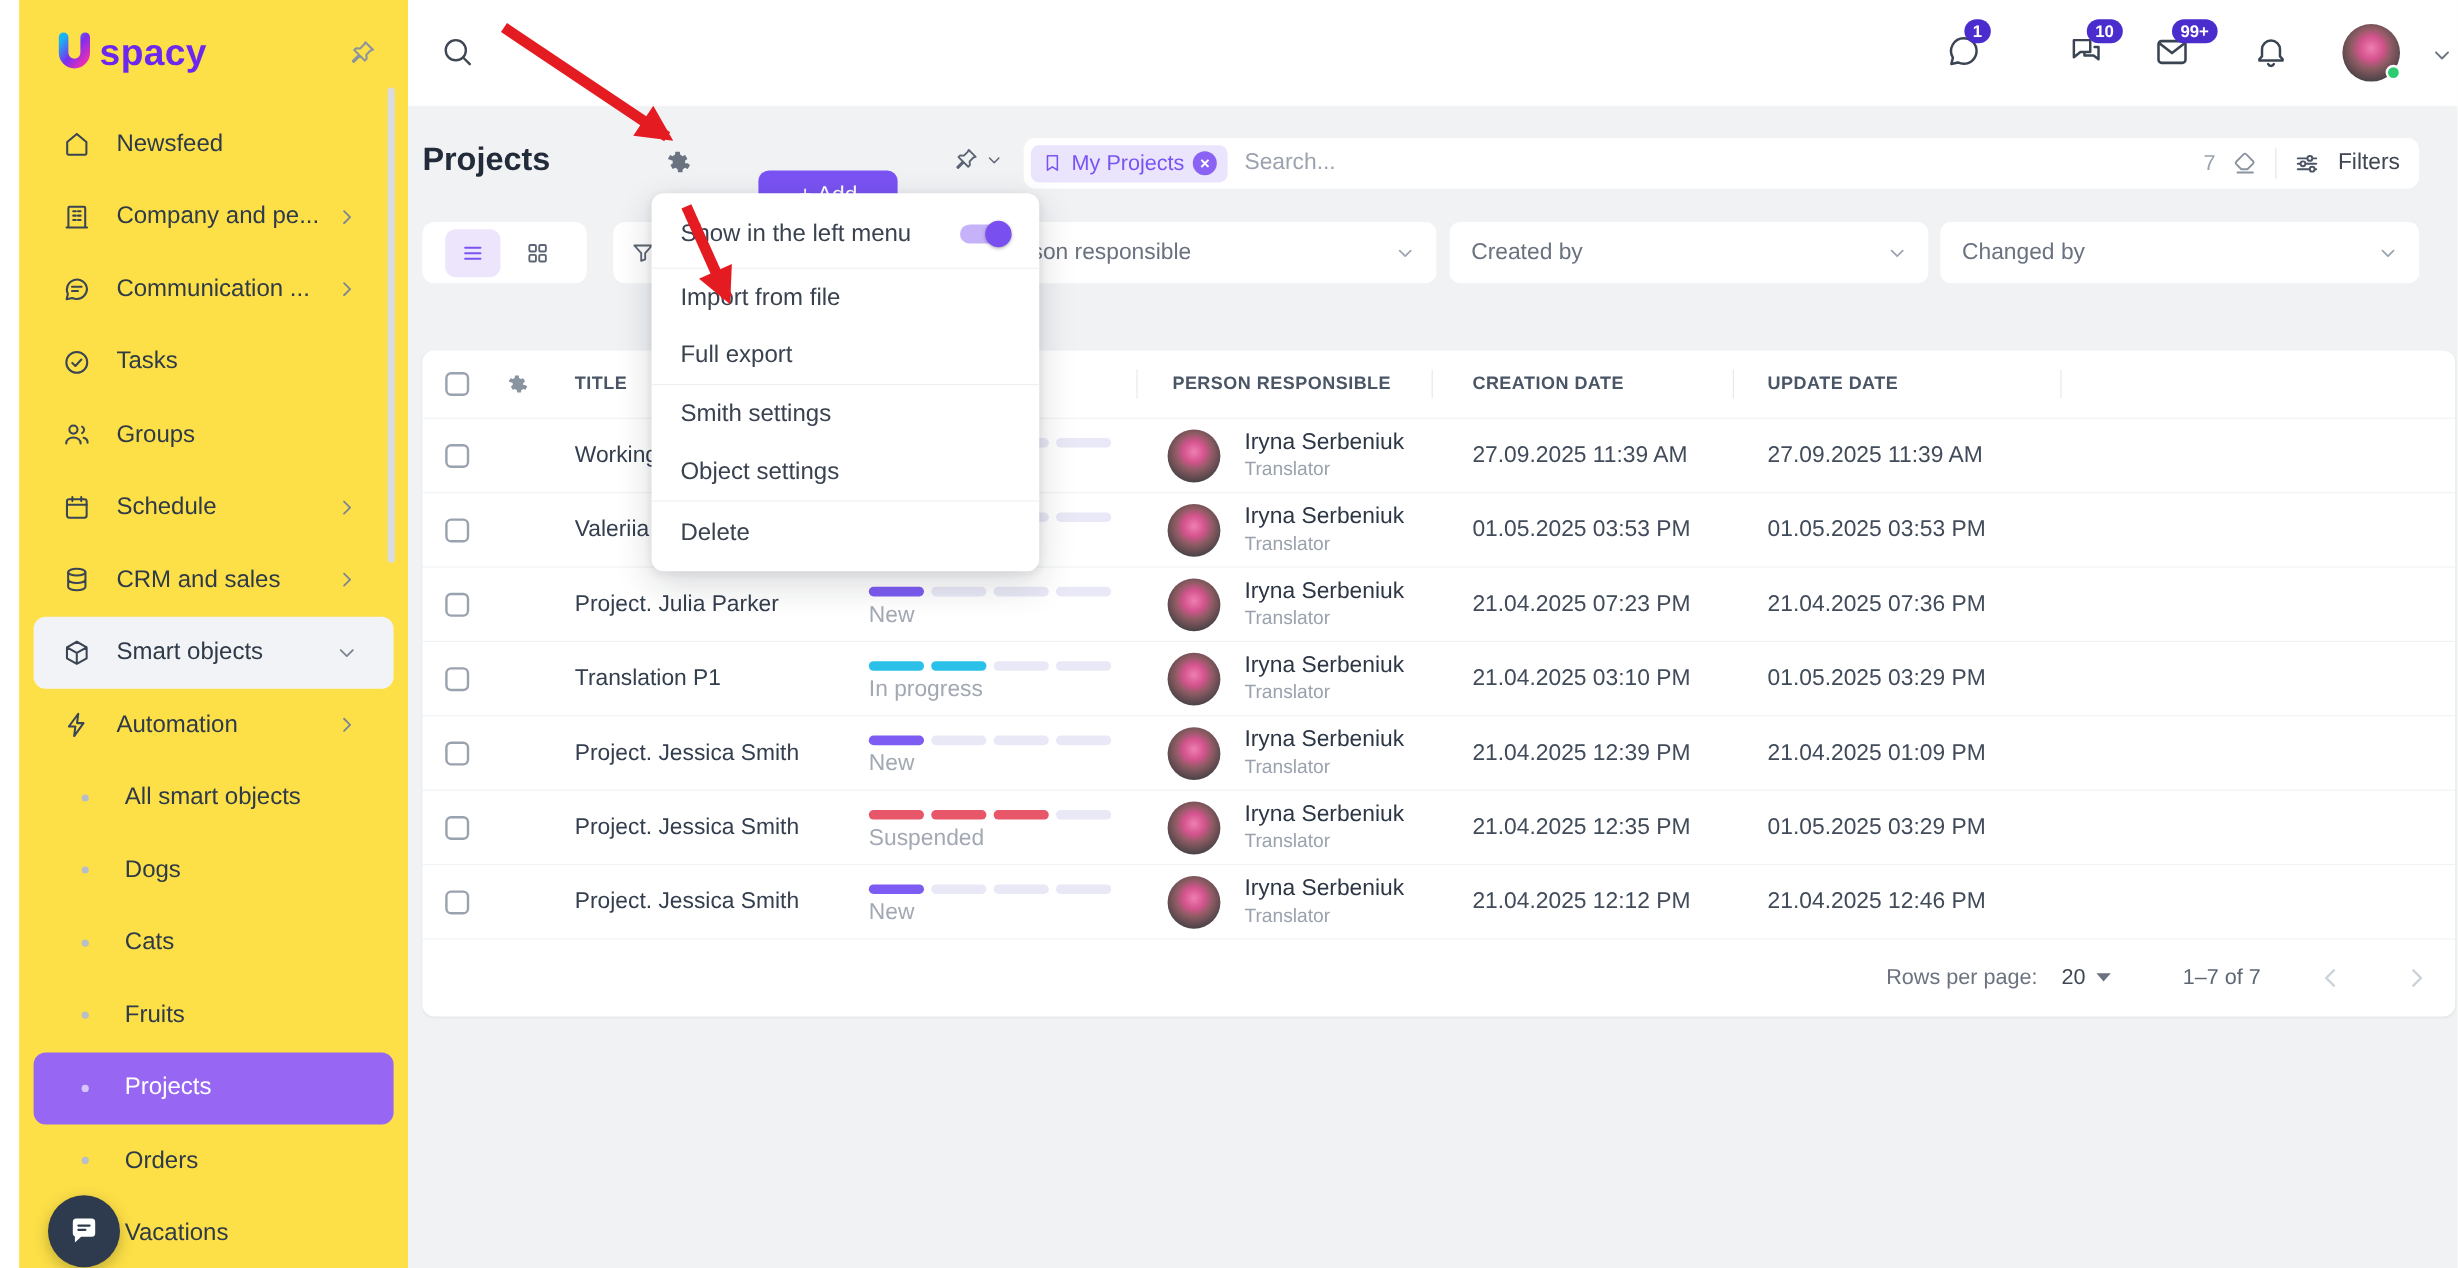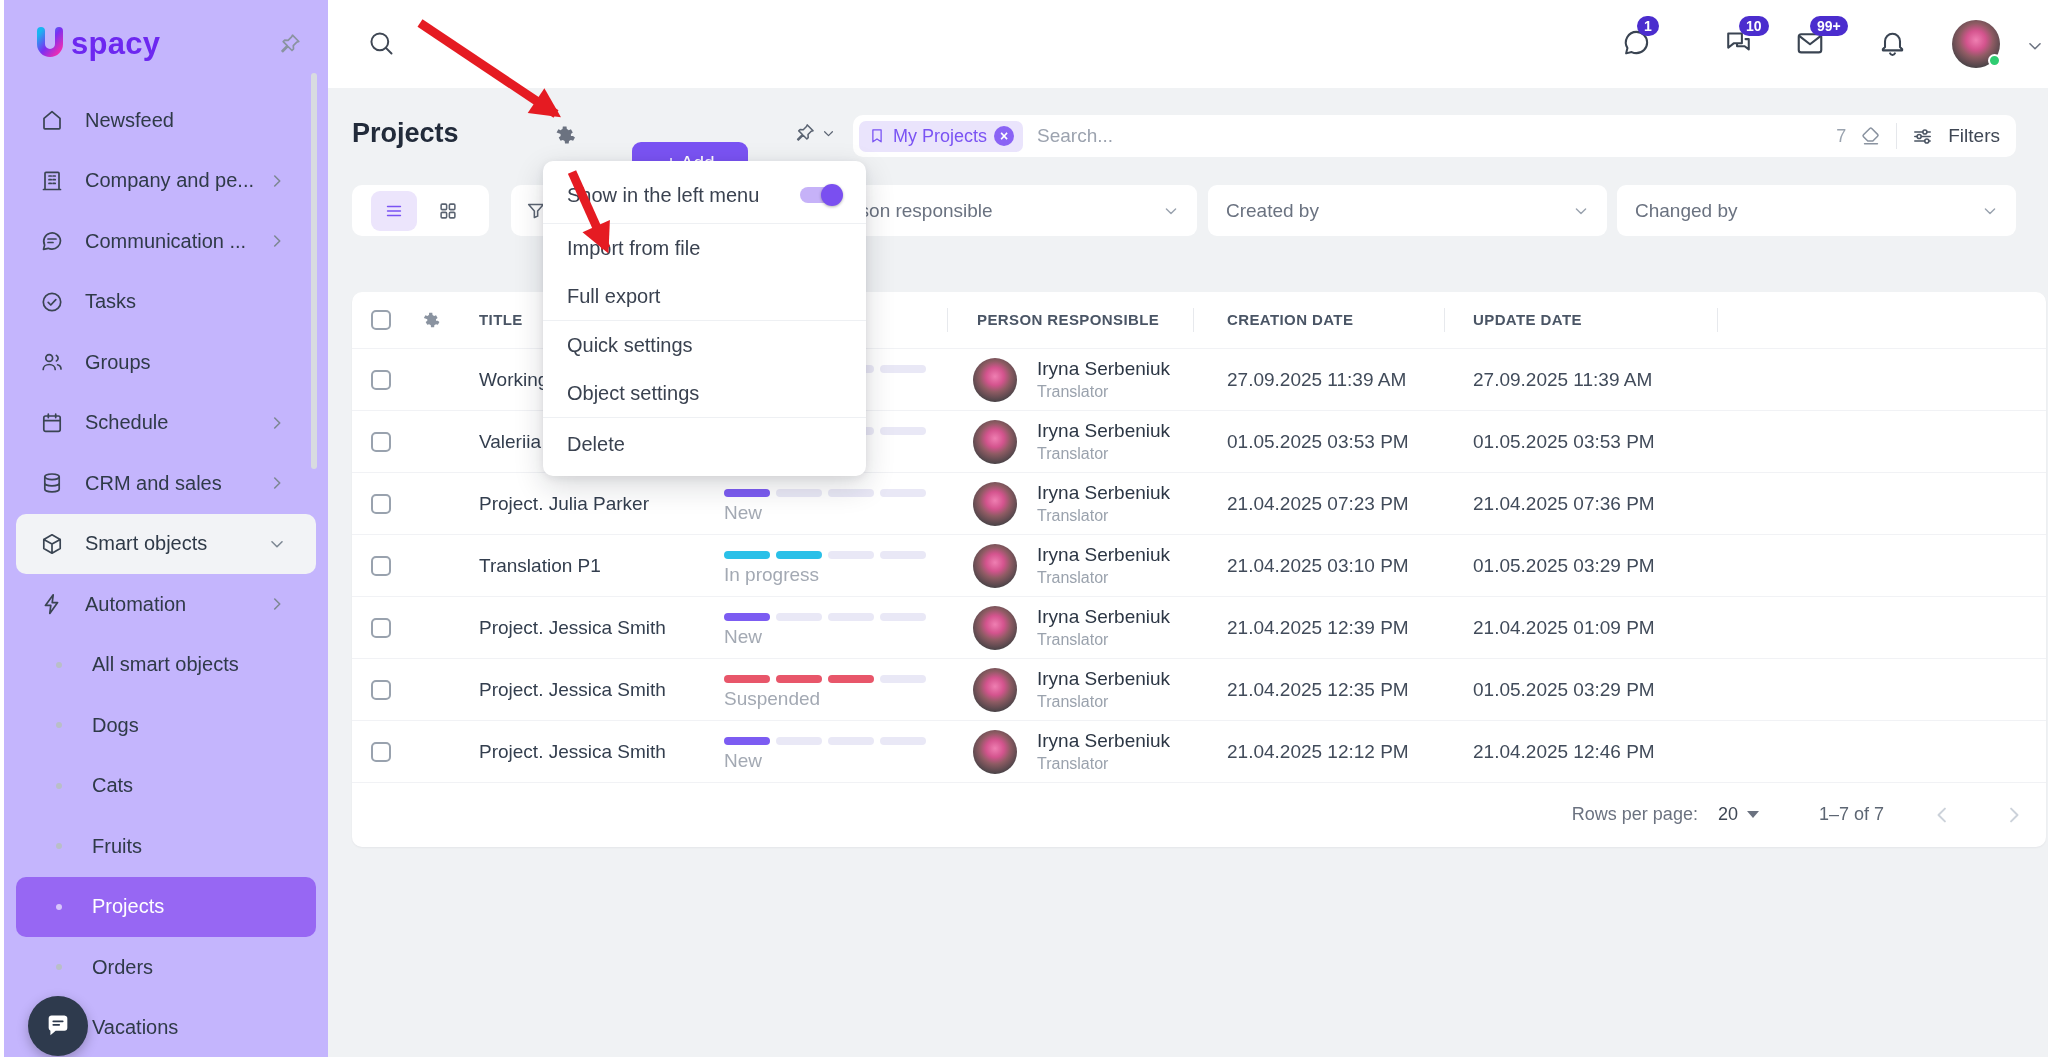--- a/index.html
+++ b/index.html
@@ -4,21 +4,21 @@
 <style>
   * { margin:0; padding:0; box-sizing:border-box; }
   html,body { width:2048px; height:1057px; overflow:hidden; background:#fff;
               font-family:"Liberation Sans", sans-serif; position:relative; }
 
   .icn svg { fill:none; stroke:currentColor; stroke-width:1.7;
              stroke-linecap:round; stroke-linejoin:round; display:block; }
   .icn24 svg { width:24px; height:24px; }
 
   
-  .sidebar { position:absolute; left:4px; top:0; width:324px; height:1057px; background:#c4b5fd; z-index:20; }
+  .sidebar { position:absolute; left:16px; top:0; width:324px; height:1057px; background:#fde047; z-index:20; }
   .sidebar-header { position:absolute; left:0; top:0; width:324px; height:88px;
                     display:flex; align-items:center; justify-content:space-between; padding:0 26px; }
   .logo { display:flex; align-items:center; gap:1px; cursor:pointer; }
   .logo-text { font-size:31px; font-weight:700; color:#6d28f0; letter-spacing:.3px; }
   .pin-btn { color:#8a93a0; cursor:pointer; }
 
   #side-nav { position:absolute; top:90px; left:0; width:324px; }
   .nav-item { position:relative; height:60.5px; display:flex; align-items:center;
               padding-left:36px; gap:21px; color:#2f3a48; font-size:20px; cursor:pointer; }
   .nav-item .nav-icn { color:#3a4452; }
@@ -677,21 +677,21 @@
   <div class="menu-toggle-row">
     <span>Show in the left menu</span>
     <span class="switch" id="menu-switch">
         <span class="knob"></span>
       </span>
   </div>
   <div class="menu-divider"></div>
   <div class="menu-item">Import from file</div>
   <div class="menu-item">Full export</div>
   <div class="menu-divider"></div>
-  <div class="menu-item">Quick settings</div>
+  <div class="menu-item">Smith settings</div>
   <div class="menu-item">Object settings</div>
   <div class="menu-divider"></div>
   <div class="menu-item tall">Delete</div>
 </div>
 
 <svg class="arrows" width="2048" height="1057" viewBox="0 0 2048 1057">
   <defs>
     <marker id="ah" markerUnits="userSpaceOnUse" markerWidth="34" markerHeight="34" refX="26" refY="17" orient="auto">
       <path d="M2 2 L32 17 L2 32 Z" fill="#e51b22"></path>
     </marker>

